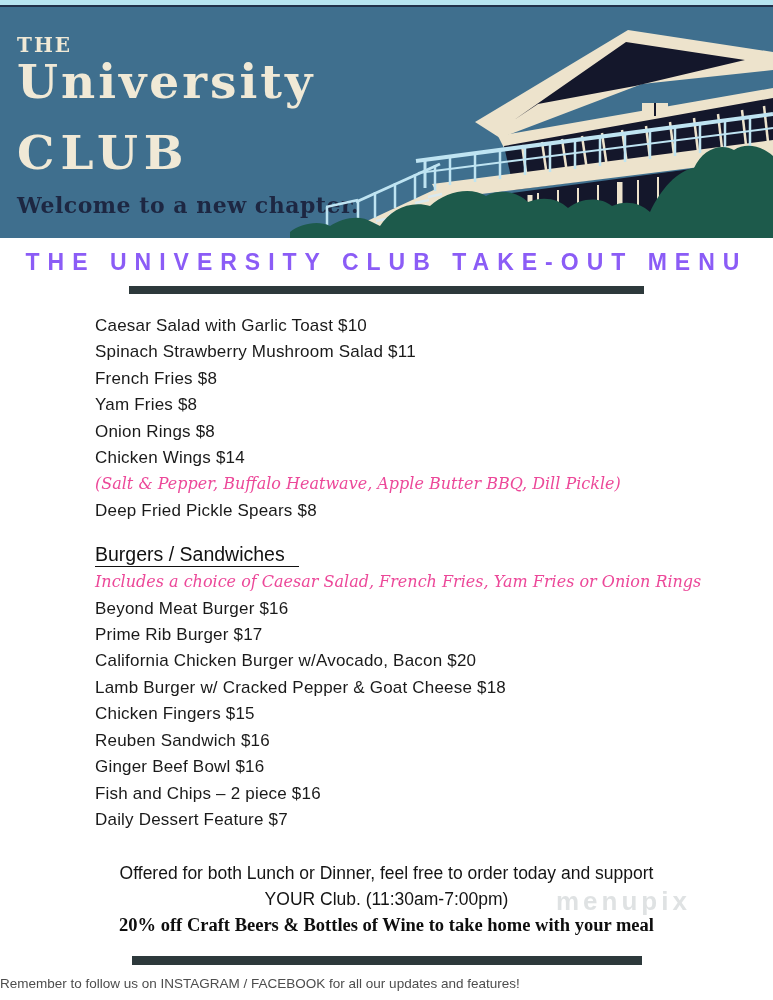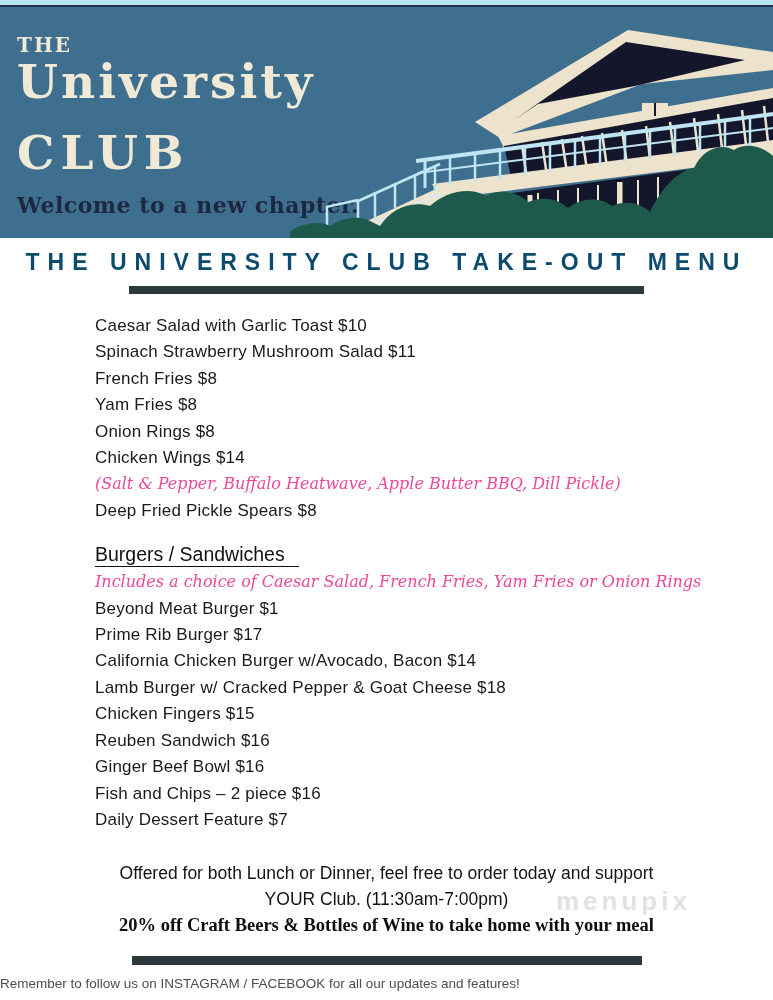--- a/index.html
+++ b/index.html
@@ -14,21 +14,21 @@
   .logo-university{font-family:"DejaVu Serif", serif;font-weight:bold;font-size:47px;
                    letter-spacing:3px;line-height:1.0;margin-top:1px;}
   .logo-club{font-family:"DejaVu Serif", serif;font-weight:bold;font-size:47px;
              letter-spacing:6px;line-height:1.0;margin-top:24px;}
   .tagline{font-family:"DejaVu Serif", serif;font-weight:bold;font-size:22px;
            color:#1D2742;margin-top:16px;letter-spacing:0.5px;}
   .building-svg{position:absolute;right:0;bottom:0;width:483px;height:238px;display:block;}
 
   
   .title-row{text-align:center;padding-top:11px;}
-  .page-title{display:inline-block;margin:0;font-size:23px;font-weight:600;color:#0c4a6e;
+  .page-title{display:inline-block;margin:0;font-size:23px;font-weight:600;color:#8b5cf6;
               letter-spacing:8px;}
   .divider{width:515px;height:8px;background:#2D393B;margin:10px auto 0 auto;}
 
   
   .menu{margin:19px 0 0 95px;}
   .menu-line{margin:0;font-size:17px;line-height:26.4px;color:#1A1A1A;letter-spacing:0.2px;}
   .script-line{margin:0;font-family:"DejaVu Serif", serif;font-style:italic;
                font-size:16px;line-height:26.4px;color:#ec4899;}
   .section-heading{display:inline-block;margin:19px 0 2px 0;font-size:19.5px;color:#111;
                    border-bottom:1.5px solid #111;padding-right:14px;padding-bottom:0;}
@@ -168,23 +168,23 @@
     <p class="menu-line">Yam Fries $8</p>
     <p class="menu-line">Onion Rings $8</p>
     <p class="menu-line">Chicken Wings $14</p>
     <p class="script-line">(Salt &amp; Pepper, Buffalo Heatwave, Apple Butter BBQ, Dill Pickle)</p>
     <p class="menu-line">Deep Fried Pickle Spears $8</p>
 
     <div>
       <span class="section-heading">Burgers / Sandwiches</span>
     </div>
     <p class="script-line">Includes a choice of Caesar Salad, French Fries, Yam Fries or Onion Rings</p>
-    <p class="menu-line">Beyond Meat Burger $1</p>
+    <p class="menu-line">Beyond Meat Burger $16</p>
     <p class="menu-line">Prime Rib Burger $17</p>
-    <p class="menu-line">California Chicken Burger w/Avocado, Bacon $14</p>
+    <p class="menu-line">California Chicken Burger w/Avocado, Bacon $20</p>
     <p class="menu-line">Lamb Burger w/ Cracked Pepper &amp; Goat Cheese $18</p>
     <p class="menu-line">Chicken Fingers $15</p>
     <p class="menu-line">Reuben Sandwich $16</p>
     <p class="menu-line">Ginger Beef Bowl $16</p>
     <p class="menu-line">Fish and Chips – 2 piece $16</p>
     <p class="menu-line">Daily Dessert Feature $7</p>
   </div>
 
   <div class="watermark">menupix</div>
 

